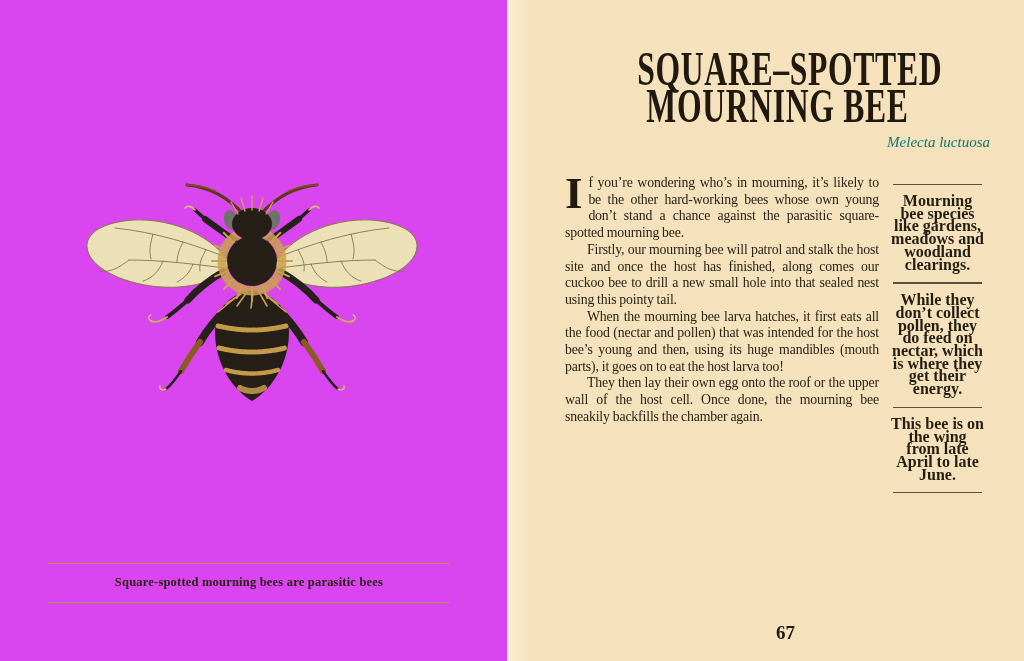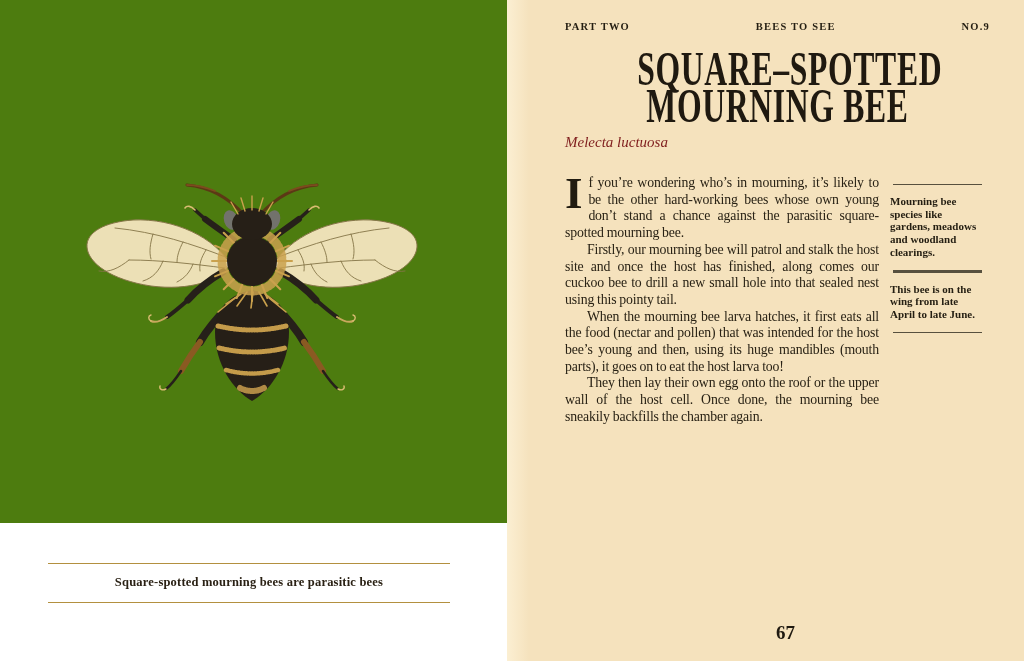--- a/index.html
+++ b/index.html
@@ -2,50 +2,50 @@
 <html><head>
 <meta charset="utf-8">
 <style>
   * { box-sizing: border-box; margin: 0; padding: 0; }
   html, body { width: 1024px; height: 661px; }
   body { font-family: "Liberation Serif", serif; }
 
   .spread { position: relative; width: 1024px; height: 661px; overflow: hidden; color: #221c12; }
 
   
-  .page-left { position: absolute; left: 0; top: 0; width: 507px; height: 523px; background: #4d7c0f; }
+  .page-left { position: absolute; left: 0; top: 0; width: 507px; height: 661px; background: #d946ef; }
   .bee-wrap { position: absolute; left: 63px; top: 168px; width: 380px; height: 260px; }
 
   .caption-block { position: absolute; left: 48px; top: 563px; width: 402px; }
   .crule { border-top: 1px solid #b3903f; height: 0; }
   .caption-text { text-align: center; font-weight: bold; font-size: 12.5px; line-height: 14px; padding: 11px 0 13px; color: #2a2114; letter-spacing: 0.2px; }
 
   
   .page-right { position: absolute; left: 507px; top: 0; width: 517px; height: 661px; background: #f5e2bd; }
   .spine-highlight { position: absolute; left: 0; top: 0; width: 22px; height: 100%;
       background: linear-gradient(90deg, rgba(255,246,222,0.65), rgba(255,246,222,0)); pointer-events: none; }
 
   .header-row { position: absolute; left: 58px; right: 34px; top: 21px; display: flex; justify-content: space-between;
       font-size: 10.5px; font-weight: bold; letter-spacing: 1.2px; color: #241e12; }
 
   .title-block { position: absolute; left: 58px; right: 34px; top: 50px; text-align: center;
       font-weight: bold; font-size: 48px; line-height: 37px; letter-spacing: 1px; color: #1f1910;
       transform: scaleX(0.66); transform-origin: 50% 0; white-space: nowrap; }
 
-  .subtitle { position: absolute; left: 58px; right: 34px; top: 134px; text-align: left;
-      font-style: italic; font-size: 15px; color: #7f1d1d; }
+  .subtitle { position: absolute; left: 58px; right: 34px; top: 134px; text-align: right;
+      font-style: italic; font-size: 15px; color: #0f766e; }
 
   .body-col { position: absolute; left: 58px; top: 175px; width: 314px; text-align: justify;
       font-size: 13.8px; line-height: 16.7px; color: #292215; letter-spacing: -0.15px; word-spacing: -0.4px; }
   .body-col p { text-indent: 22px; }
   .body-col p.first { text-indent: 0; }
   .dropcap { float: left; font-weight: bold; font-size: 45px; line-height: 31px; padding: 3px 6px 0 0; color: #211b10; }
 
-  .sidebar-col { position: absolute; left: 382px; top: 184px; width: 97px; text-align: left;
-      font-weight: bold; font-size: 11px; line-height: 12.7px; color: #241e12; }
+  .sidebar-col { position: absolute; left: 382px; top: 184px; width: 97px; text-align: center;
+      font-weight: bold; font-size: 16px; line-height: 12.7px; color: #241e12; }
   .srule { border-top: 1px solid #57503e; width: 89px; margin: 0 auto; height: 0; }
   .snote { padding: 10px 1px 11px; }
 
   .page-number { position: absolute; left: 74px; right: 34px; bottom: 17px; text-align: center;
       font-weight: bold; font-size: 19px; color: #1f1910; }
 </style>
 </head>
 <body>
 
 <div class="spread">
@@ -147,45 +147,41 @@
     <div class="caption-block">
       <div class="crule"></div>
       <div class="caption-text">Square-spotted mourning bees are parasitic bees</div>
       <div class="crule"></div>
     </div>
   </div>
 
   <div class="page-right">
     <div class="spine-highlight"></div>
 
-    <div class="header-row">
-      <span>PART TWO</span>
-      <span>BEES TO SEE</span>
-      <span>NO.9</span>
-    </div>
 
     <div class="title-block">
       <div>SQUARE–SPOTTED</div>
       <div>MOURNING BEE</div>
     </div>
 
     <div class="subtitle">Melecta luctuosa</div>
 
     <div class="body-col">
       <p class="first"><span class="dropcap">I</span><span>f you’re wondering who’s in mourning, it’s likely to be the other hard-working bees whose own young don’t stand a chance against the parasitic square-spotted mourning bee.</span></p>
       <p>Firstly, our mourning bee will patrol and stalk the host site and once the host has finished, along comes our cuckoo bee to drill a new small hole into that sealed nest using this pointy tail.</p>
       <p>When the mourning bee larva hatches, it first eats all the food (nectar and pollen) that was intended for the host bee’s young and then, using its huge mandibles (mouth parts), it goes on to eat the host larva too!</p>
       <p>They then lay their own egg onto the roof or the upper wall of the host cell. Once done, the mourning bee sneakily backfills the chamber again.</p>
     </div>
 
     <div class="sidebar-col">
       <div class="srule"></div>
       <div class="snote">Mourning bee species like gardens, meadows and woodland clearings.</div>
       <div class="srule"></div>
       <div class="srule"></div>
+      <div class="snote">While they don’t collect pollen, they do feed on nectar, which is where they get their energy.</div>
       <div class="srule"></div>
       <div class="snote">This bee is on the wing from late April to late June.</div>
       <div class="srule"></div>
     </div>
 
     <div class="page-number">67</div>
   </div>
 
 </div>
 

